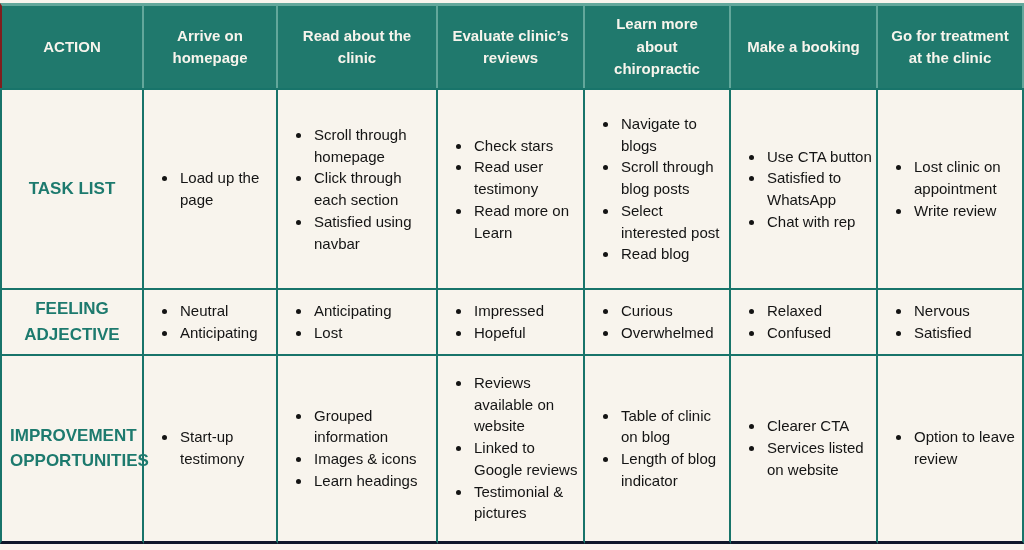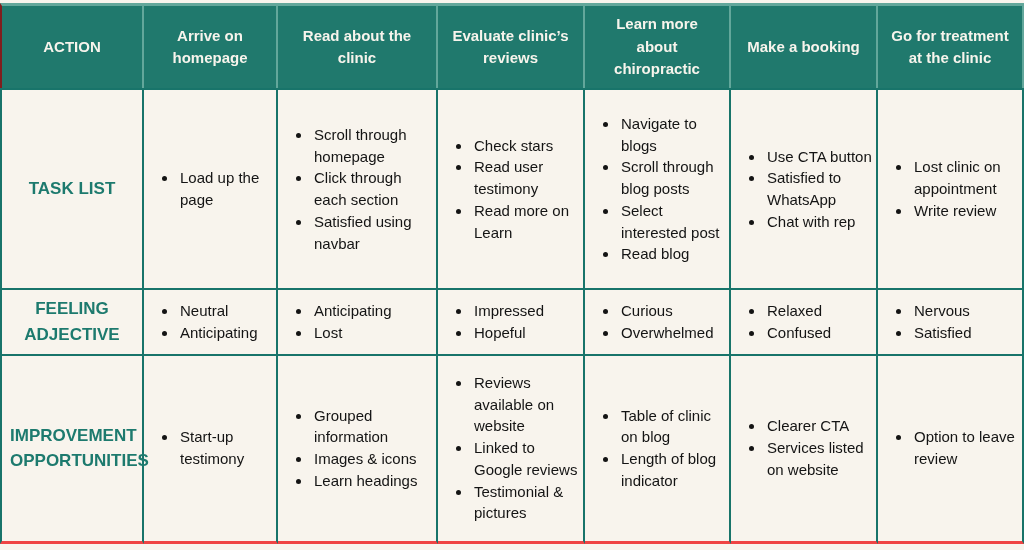--- a/index.html
+++ b/index.html
@@ -41,21 +41,21 @@
   tbody tr.row-1 { height: 59px;  }
   tbody tr.row-2 { height: 190px; }
   tbody th, tbody td {
     background: #F8F4ED;
     border-top: 2px solid #18746A;
     border-right: 2px solid #18746A;
     vertical-align: middle;
     box-sizing: border-box;
   }
   tbody tr > *:first-child { border-left: 2px solid #18746A; }
-  tbody tr:last-child > * { border-bottom: 3px solid #ef4444; }
+  tbody tr:last-child > * { border-bottom: 3px solid #0f172a; }
   tbody th {
     color: #1D7A6E;
     font-size: 17px;
     font-weight: 700;
     line-height: 1.5;
     text-align: center;
     padding: 0 8px;
   }
   tbody td {
     color: #141414;

